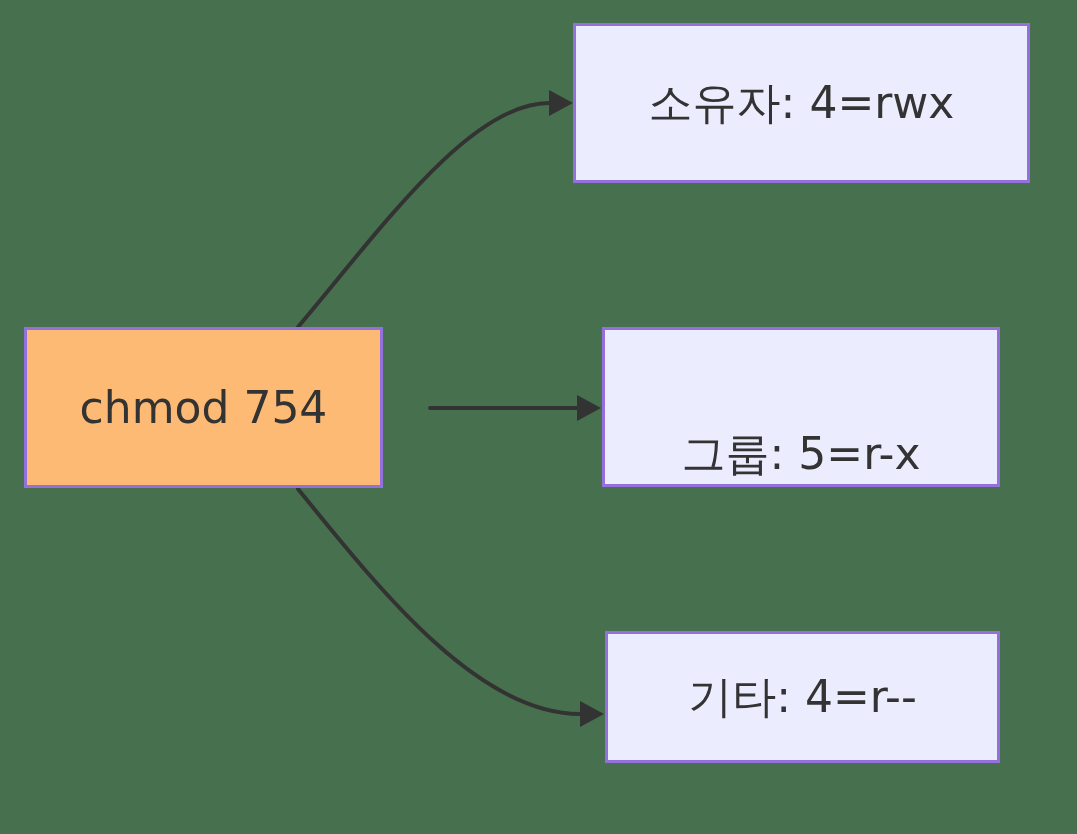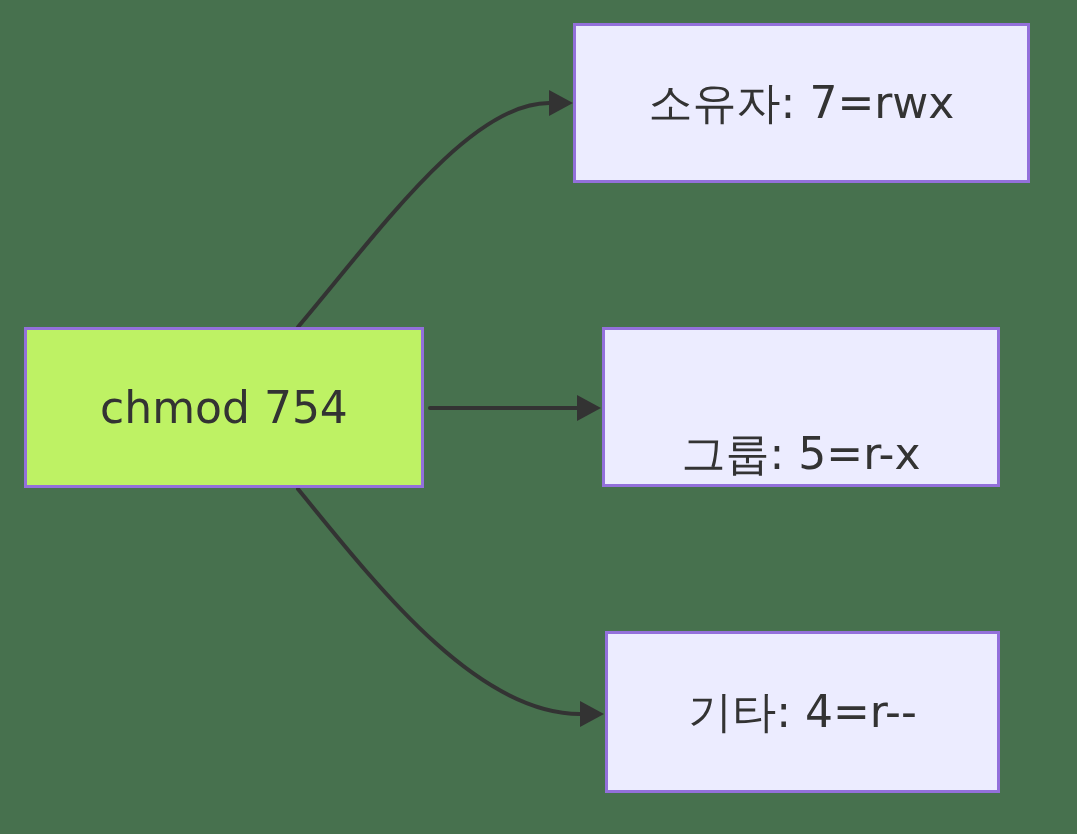--- a/index.html
+++ b/index.html
@@ -31,44 +31,44 @@
     align-items: center;
     justify-content: center;
     font-size: 44px;
     color: #333333;
     white-space: nowrap;
     text-align: center;
   }
   .node-root {
     left: 24px;
     top: 327px;
-    width: 400px;
+    width: 359px;
     height: 161px;
-    background: #bef264;
+    background: #fdba74;
   }
   .node-owner {
     left: 573px;
     top: 23px;
     width: 457px;
     height: 160px;
     background: #ECECFF;
   }
   .node-group {
     left: 602px;
     top: 327px;
     width: 398px;
     height: 160px;
     background: #ECECFF;
     align-items: flex-end;
   }
   .node-others {
     left: 605px;
     top: 631px;
     width: 395px;
-    height: 162px;
+    height: 132px;
     background: #ECECFF;
   }
   .edge-path {
     fill: none;
     stroke: #333333;
     stroke-width: 4px;
     stroke-linecap: round;
   }
   .arrowhead {
     fill: #333333;
@@ -96,21 +96,21 @@
       <path class="edge-path" d="M 298 489 C 380 590, 478 714, 580 714"></path>
       <polygon class="arrowhead" points="604,714 580,701 580,727"></polygon>
     </g>
   </svg>
 
   <div class="node node-root">
     <span>chmod 754</span>
   </div>
 
   <div class="node node-owner">
-    <span>소유자: 7=rwx</span>
+    <span>소유자: 4=rwx</span>
   </div>
 
   <div class="node node-group">
     <span>그룹: 5=r-x</span>
   </div>
 
   <div class="node node-others">
     <span>기타: 4=r--</span>
   </div>
 

